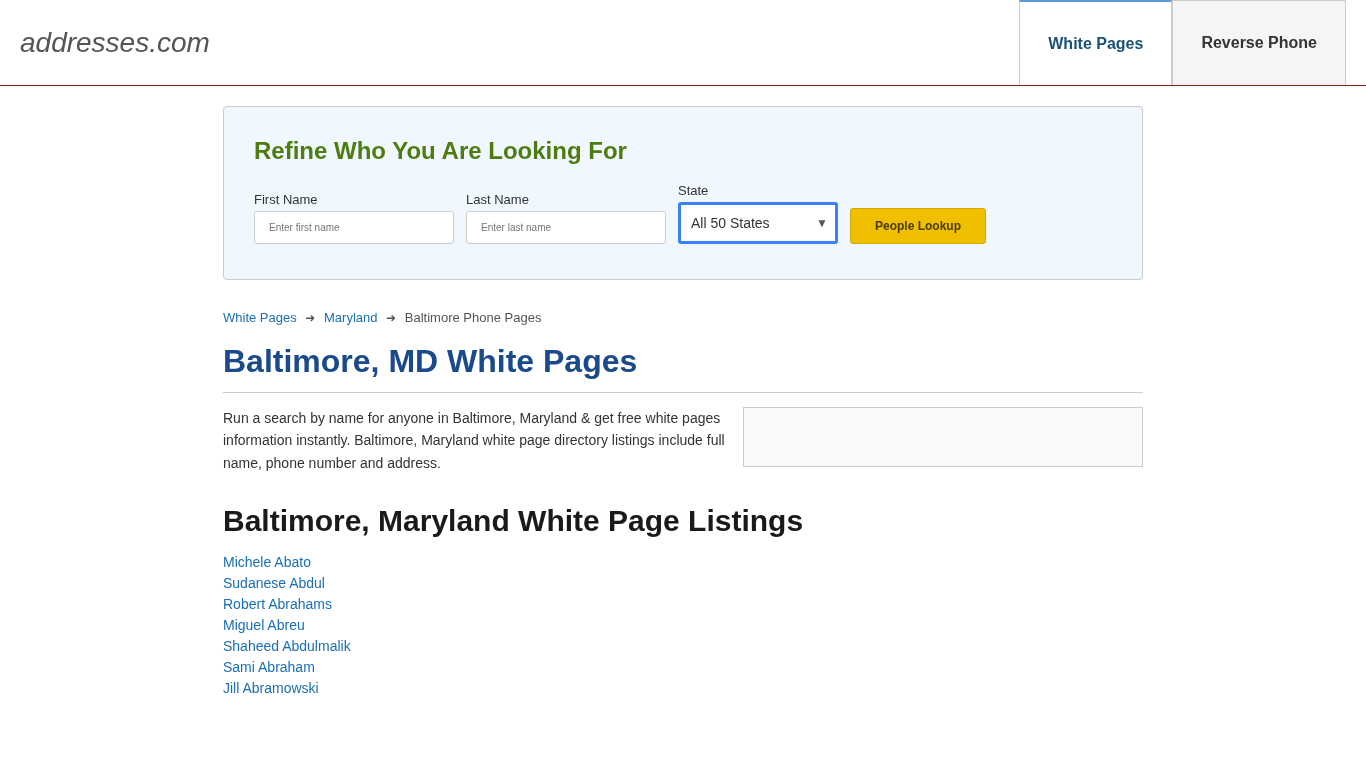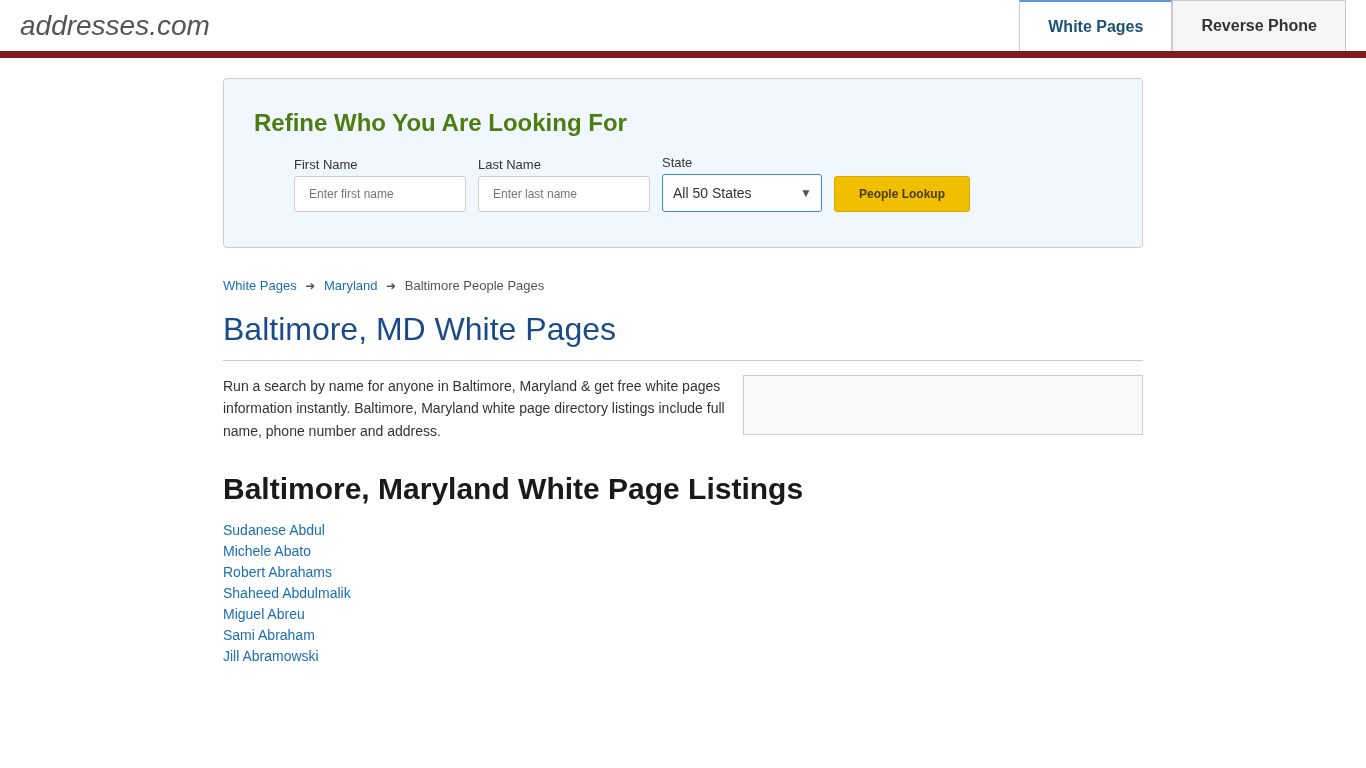--- a/index.html
+++ b/index.html
@@ -1,26 +1,26 @@
 <!DOCTYPE html>
 <html><head>
   <meta charset="utf-8">
   <style>
     * { margin: 0; padding: 0; box-sizing: border-box; }
     body { font-family: Arial, sans-serif; background: #fff; color: #333; font-size: 14px; }
 
     
     #header {
       background: #fff;
-      border-bottom: 7px solid #7f1d1d;
+      border-bottom: 1px solid #7f1d1d;
       padding: 0 20px;
       display: flex;
       align-items: center;
       justify-content: space-between;
-      height: 58px;
+      height: 86px;
     }
     #site-title {
       font-size: 28px;
       color: #555;
       font-style: italic;
       font-weight: normal;
     }
     #nav {
       display: flex;
       gap: 0;
@@ -65,44 +65,43 @@
       font-size: 24px;
       color: #4d7c0f;
       font-weight: bold;
       margin-bottom: 18px;
     }
     .search-form {
       display: flex;
       align-items: flex-end;
       gap: 12px;
       flex-wrap: wrap;
-      margin-left: 40px;
     }
     .form-group {
       display: flex;
       flex-direction: column;
       gap: 4px;
     }
     .form-label {
       font-size: 13px;
       color: #333;
       font-weight: normal;
     }
     .form-input {
       padding: 10px 14px;
       border: 1px solid #ccc;
       border-radius: 3px;
-      font-size: 12px;
+      font-size: 10px;
       color: #999;
       background: #fff;
-      width: 172px;
+      width: 200px;
     }
     .form-select {
       padding: 10px 10px;
-      border: 1px solid #3b82f6;
+      border: 3px solid #3b82f6;
       border-radius: 3px;
       font-size: 14px;
       color: #333;
       background: #fff;
       width: 160px;
       appearance: none;
       -webkit-appearance: none;
       cursor: pointer;
       background-image: none;
     }
@@ -146,21 +145,21 @@
       color: #555;
       font-size: 12px;
     }
     .breadcrumb-current {
       color: #555;
     }
 
     
     #page-title {
       font-size: 32px;
-      font-weight: normal;
+      font-weight: bold;
       color: #1a4a8a;
       margin-bottom: 14px;
       padding-bottom: 12px;
       border-bottom: 1px solid #ccc;
     }
 
     
     #description-area {
       display: flex;
       gap: 4px;
@@ -234,34 +233,34 @@
       </div>
       <button class="lookup-btn">People Lookup</button>
     </div>
   </div>
 
   <div id="breadcrumb">
     <a class="breadcrumb-link" href="#">White Pages</a>
     <span class="breadcrumb-arrow">➜</span>
     <a class="breadcrumb-link" href="#">Maryland</a>
     <span class="breadcrumb-arrow">➜</span>
-    <span class="breadcrumb-current">Baltimore People Pages</span>
+    <span class="breadcrumb-current">Baltimore Phone Pages</span>
   </div>
 
   <h1 id="page-title">Baltimore, MD White Pages</h1>
 
   <div id="description-area">
     <p id="description-text">Run a search by name for anyone in Baltimore, Maryland &amp; get free white pages information instantly. Baltimore, Maryland white page directory listings include full name, phone number and address.</p>
     <div id="ad-placeholder"></div>
   </div>
 
   <h2 id="listings-title">Baltimore, Maryland White Page Listings</h2>
   <ul id="listings-list">
-  <li><a href="#">Sudanese Abdul</a></li>
-      <li><a href="#">Michele Abato</a></li>
+  <li><a href="#">Michele Abato</a></li>
+      <li><a href="#">Sudanese Abdul</a></li>
       <li><a href="#">Robert Abrahams</a></li>
+      <li><a href="#">Miguel Abreu</a></li>
       <li><a href="#">Shaheed Abdulmalik</a></li>
-      <li><a href="#">Miguel Abreu</a></li>
       <li><a href="#">Sami Abraham</a></li>
       <li><a href="#">Jill Abramowski</a></li>
     </ul>
 
 </div>
 
 </body></html>

